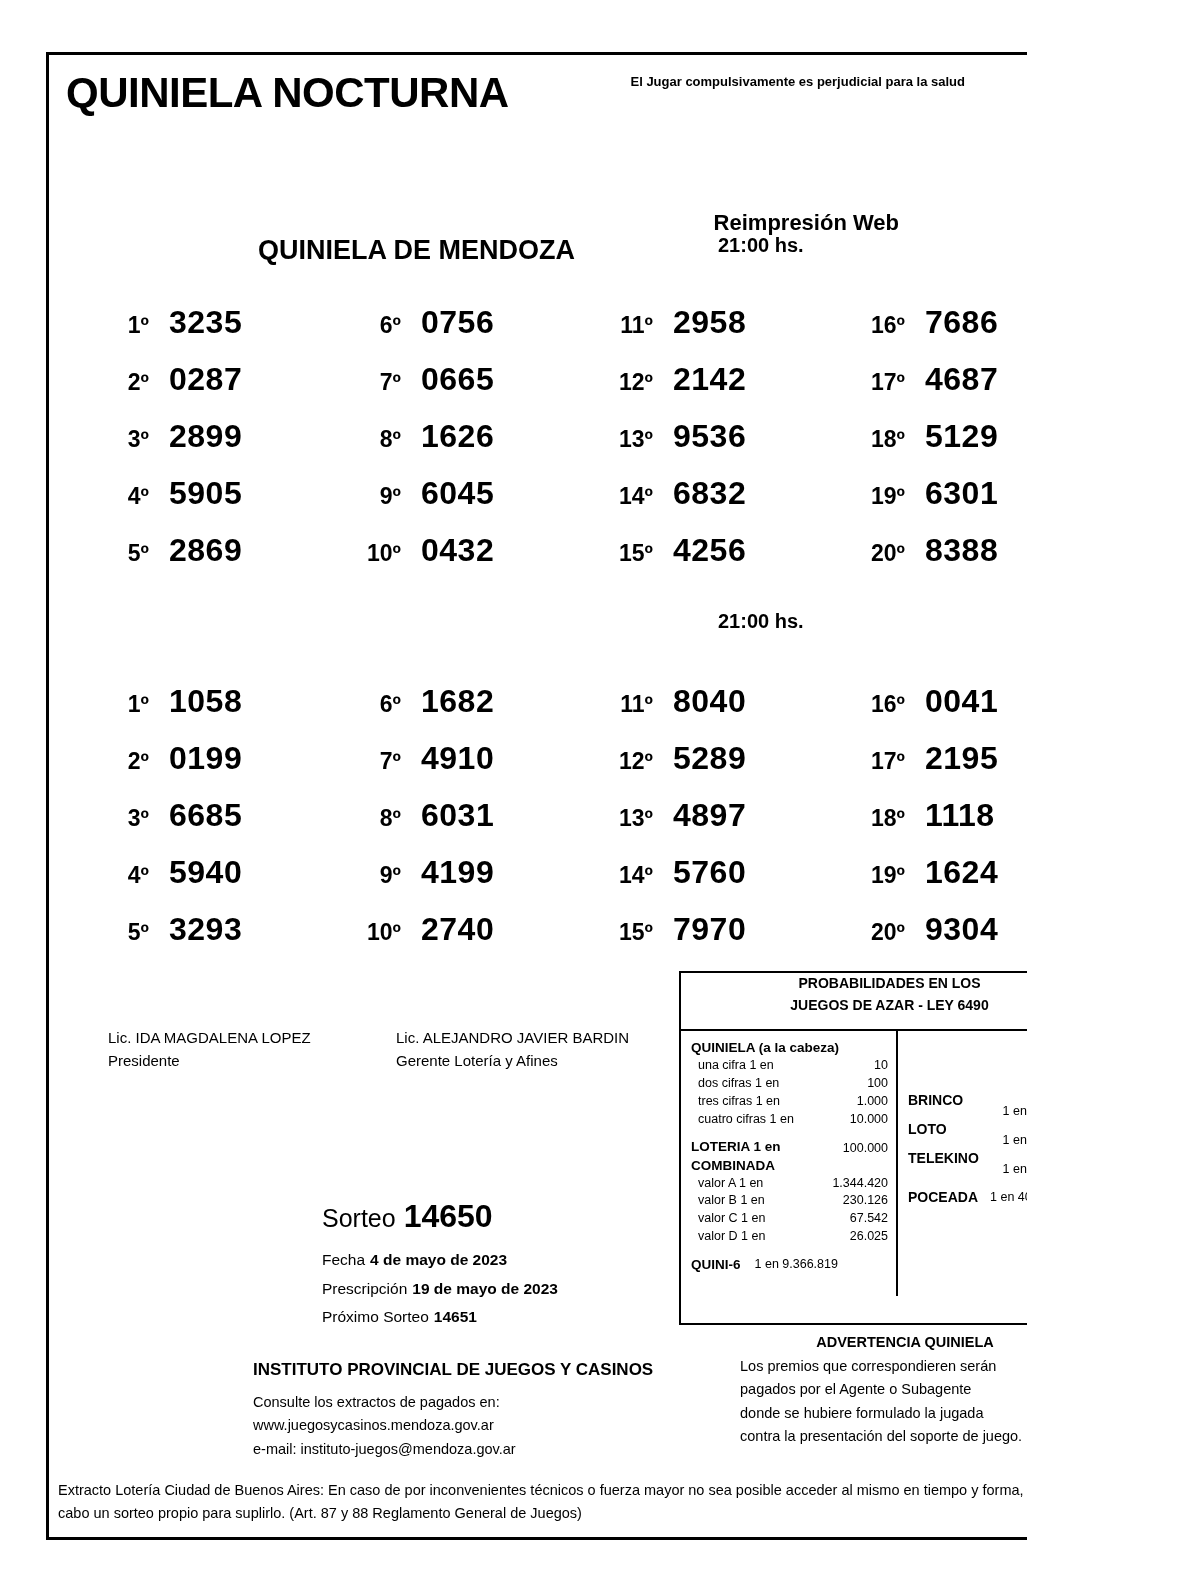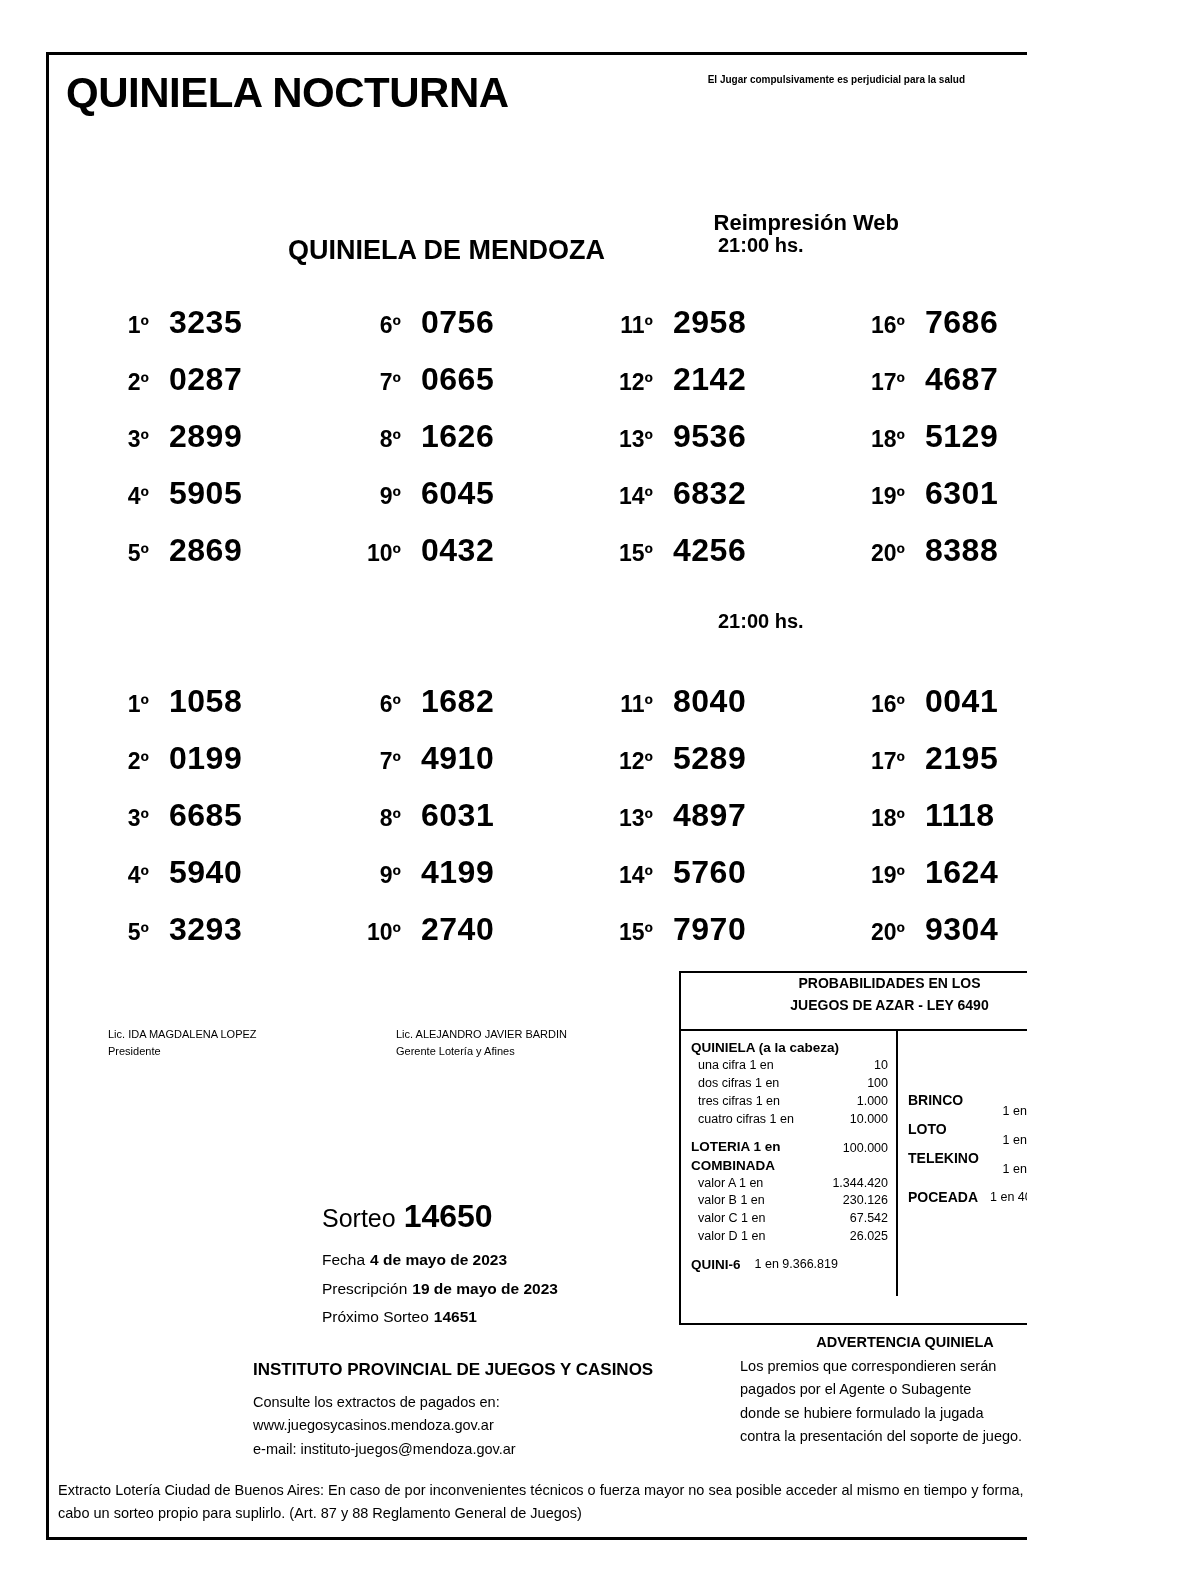--- a/index.html
+++ b/index.html
@@ -37,32 +37,31 @@
     top: 69px;
     font-size: 42px;
     font-weight: bold;
     letter-spacing: -0.5px;
     white-space: nowrap;
   }
   .warn-health {
     position: absolute;
     right: 62px;
     top: 74px;
-    font-size: 10px;
+    font-size: 13px;
     font-weight: bold;
     white-space: nowrap;
   }
 
   
   .sec-head {
     position: absolute;
     font-size: 27px;
     font-weight: bold;
     white-space: nowrap;
-    margin-left: 30px;
   }
   .sec-time {
     position: absolute;
     font-size: 20px;
     font-weight: bold;
     white-space: nowrap;
   }
   .reprint {
     position: absolute;
     right: 128px;
@@ -97,21 +96,21 @@
   }
   .cell .num {
     font-size: 32px;
     font-weight: bold;
     letter-spacing: 0.5px;
   }
 
   
   .sig {
     position: absolute;
-    font-size: 11px;
+    font-size: 15px;
     white-space: nowrap;
     line-height: 1.55;
   }
   .sig .name { display: block; }
   .sig .role { display: block; }
 
   
   .sorteo-block {
     position: absolute;
     left: 322px;

